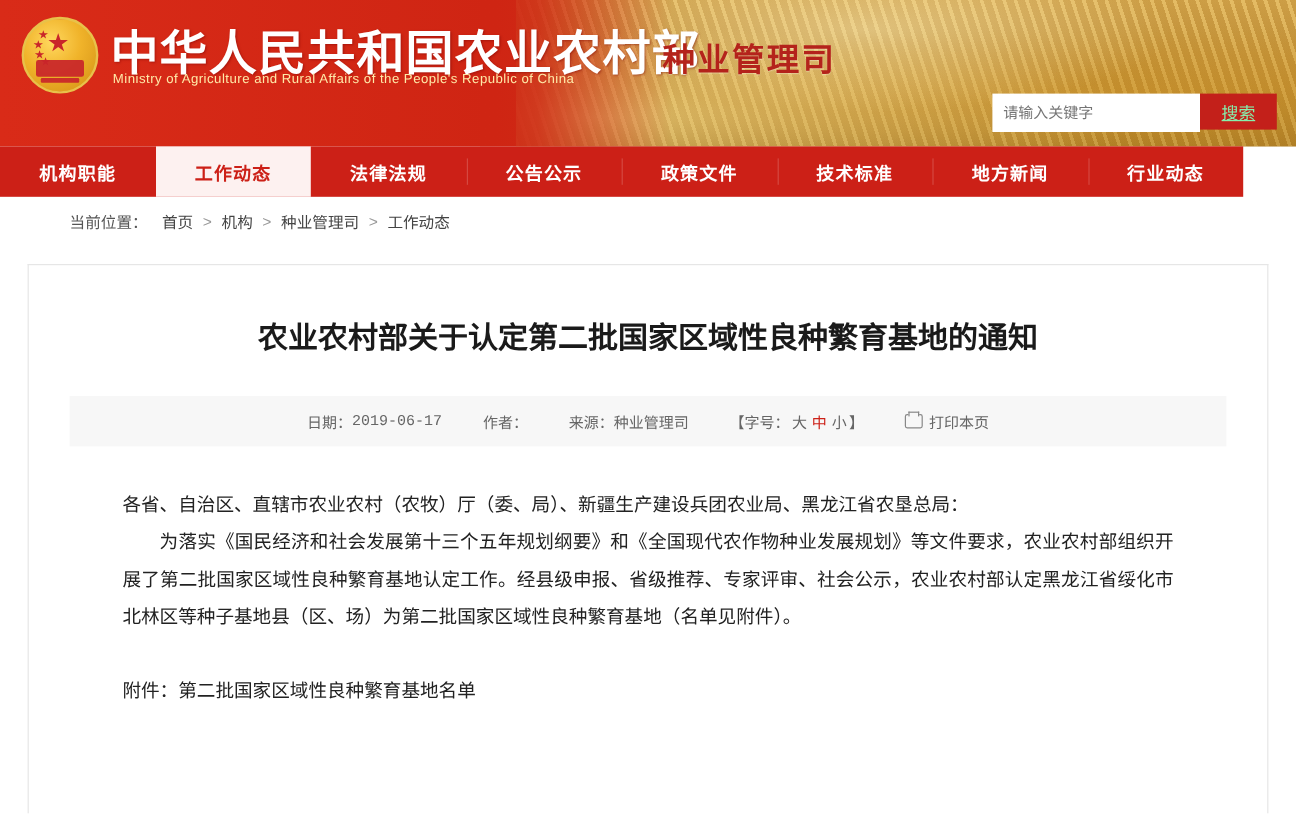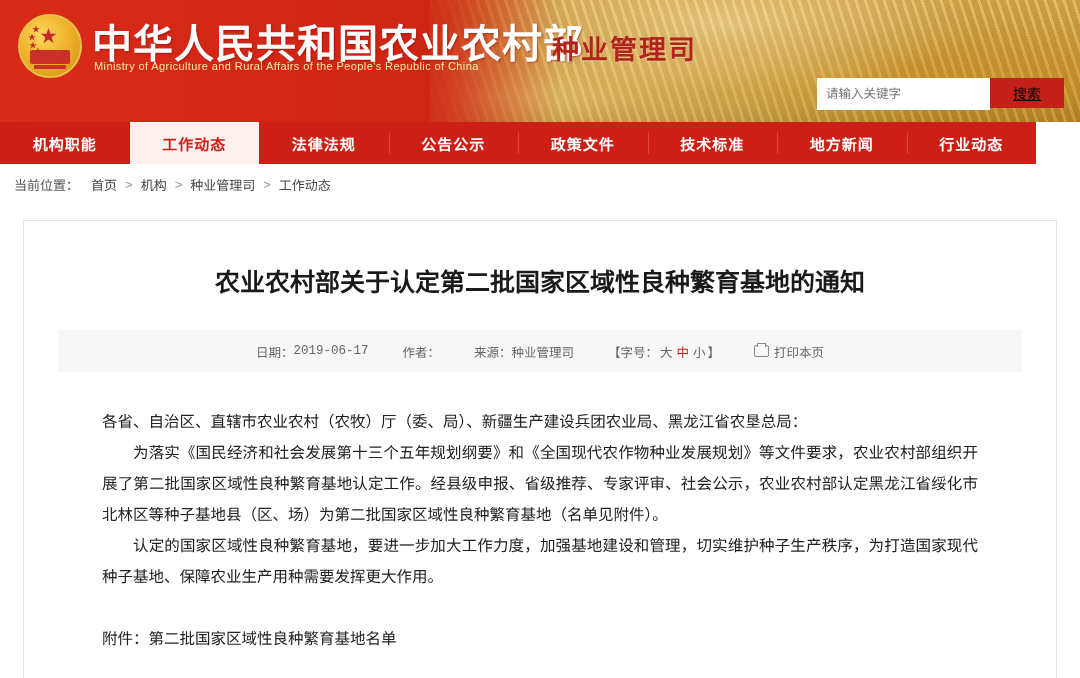--- a/index.html
+++ b/index.html
@@ -131,25 +131,25 @@
     border: none;
     outline: none;
     background: #fff;
     font-size: 12.5px;
     color: #888;
     padding: 16px 9px;
     box-sizing: border-box;
     font-family: "Liberation Sans", sans-serif;
   }
   .search-btn {
-    width: 74px;
+    width: 64px;
     height: 30px;
     border: none;
     background: #c3201a;
-    color: #000000;
+    color: #86efac;
     font-size: 14px;
     cursor: pointer;
     font-family: "Liberation Sans", sans-serif;
     text-decoration: underline;
   }
 
   
   .nav {
     position: relative;
     width: 1036px;
@@ -189,21 +189,21 @@
     width: 1080px;
     height: 40px;
     display: flex;
     align-items: center;
     font-size: 13px;
     color: #555;
     background: #fff;
     padding-left: 14px;
     box-sizing: border-box;
   }
-  .breadcrumb .bc-label { color: #555; margin-right: 4px; }
+  .breadcrumb .bc-label { color: #555; margin-right: 4px; margin-left: 44px; }
   .breadcrumb a {
     color: #444;
     text-decoration: none;
     margin: 0 8px;
     cursor: pointer;
   }
   .breadcrumb .sep { color: #999; }
 
   
   .content {
@@ -352,18 +352,17 @@
       </div>
       <div class="meta-cell">
         <span class="print-icon"></span>
         <span>打印本页</span>
       </div>
     </div>
 
     <div class="article-body">
       <p>各省、自治区、直辖市农业农村（农牧）厅（委、局）、新疆生产建设兵团农业局、黑龙江省农垦总局：</p>
       <p class="indent">为落实《国民经济和社会发展第十三个五年规划纲要》和《全国现代农作物种业发展规划》等文件要求，农业农村部组织开展了第二批国家区域性良种繁育基地认定工作。经县级申报、省级推荐、专家评审、社会公示，农业农村部认定黑龙江省绥化市北林区等种子基地县（区、场）为第二批国家区域性良种繁育基地（名单见附件）。</p>
-      <p class="indent">认定的国家区域性良种繁育基地，要进一步加大工作力度，加强基地建设和管理，切实维护种子生产秩序，为打造国家现代种子基地、保障农业生产用种需要发挥更大作用。</p>
       <p class="attach">附件：第二批国家区域性良种繁育基地名单</p>
     </div>
 
   </div>
 </div>
 
 </body></html>

